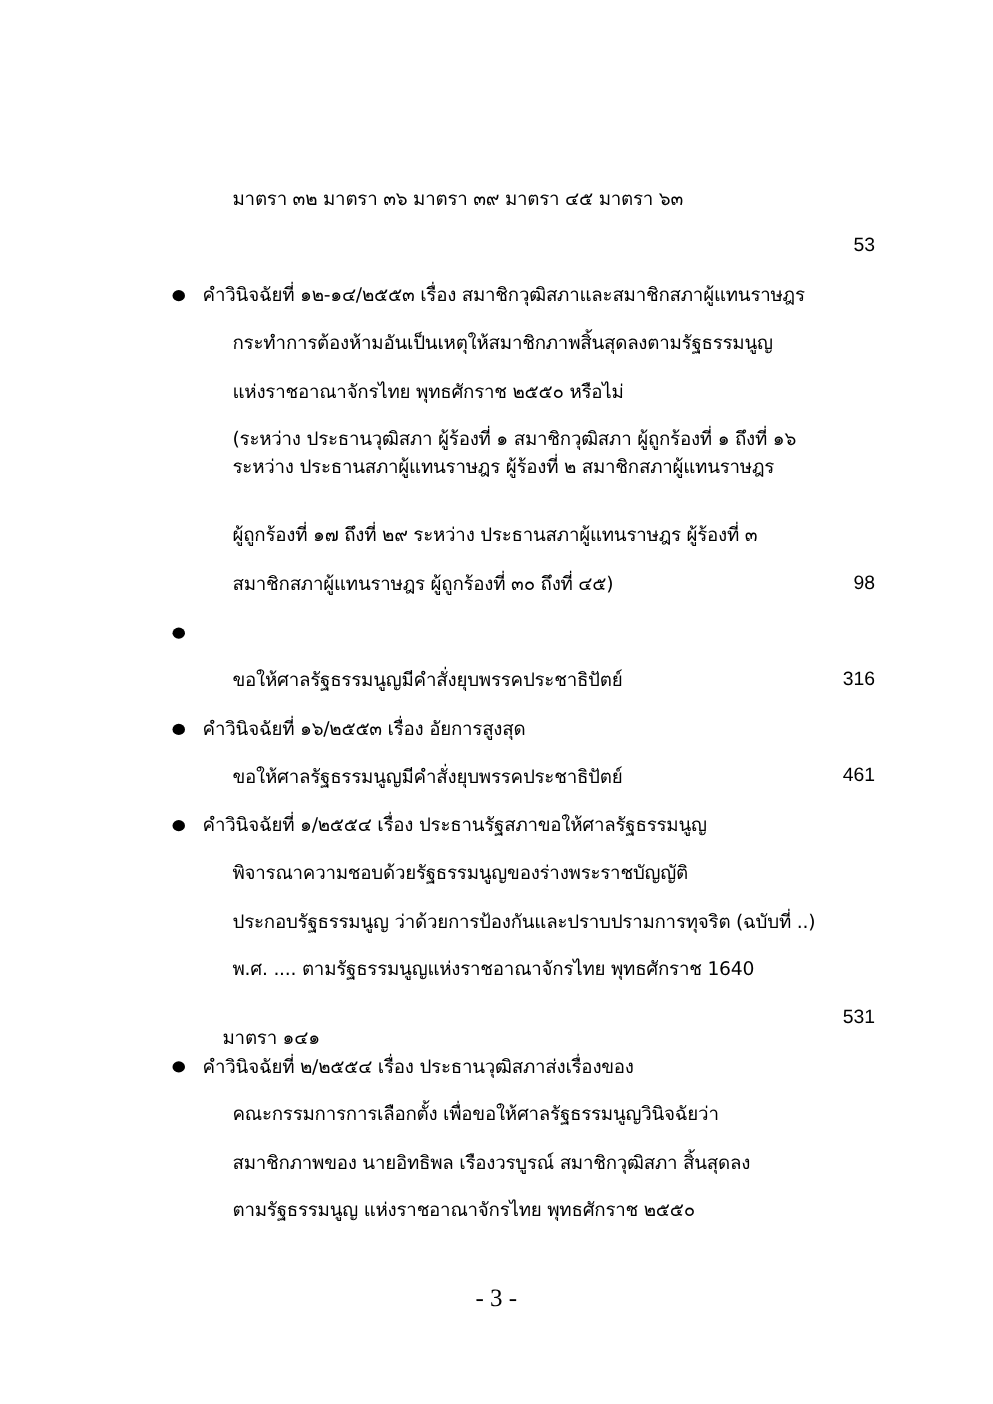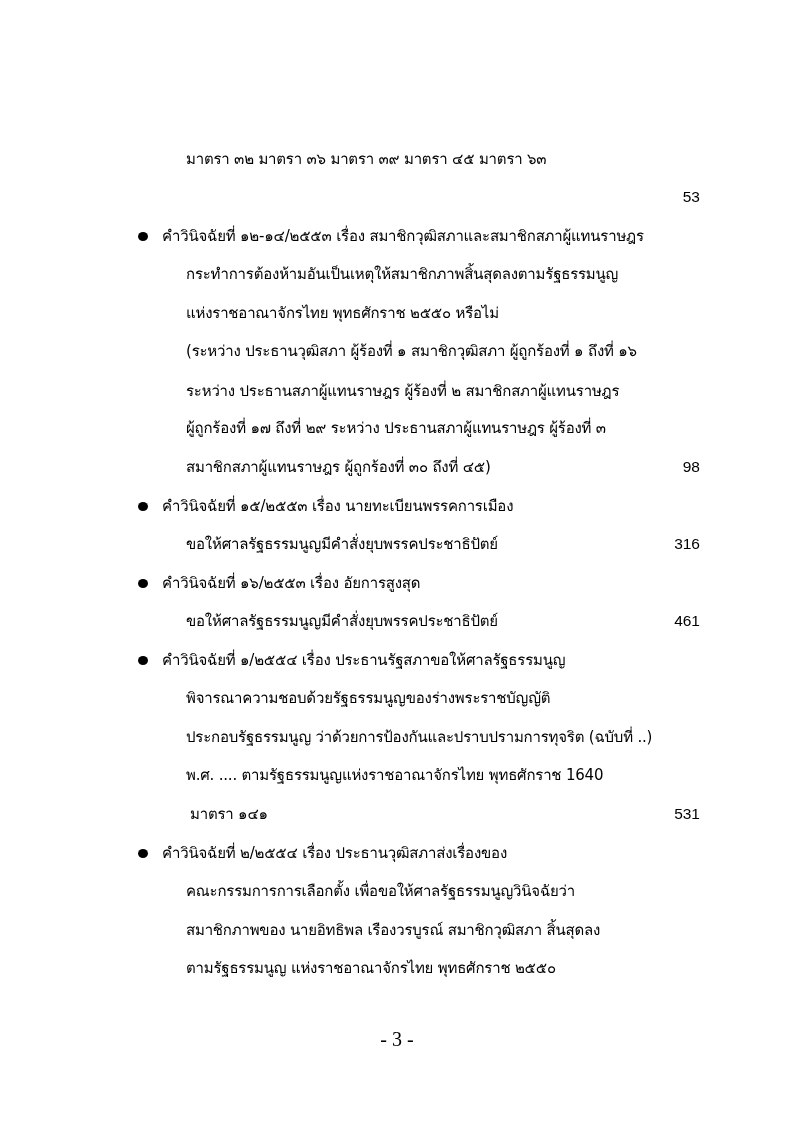--- a/index.html
+++ b/index.html
@@ -87,34 +87,33 @@
     </div>
     <div class="line" style="top:259px;width:794px;">
       <span class="text" style="left:186px;">กระทำการต้องห้ามอันเป็นเหตุให้สมาชิกภาพสิ้นสุดลงตามรัฐธรรมนูญ</span>
     </div>
     <div class="line" style="top:298px;width:794px;">
       <span class="text" style="left:186px;">แห่งราชอาณาจักรไทย พุทธศักราช ๒๕๕๐ หรือไม่</span>
     </div>
     <div class="line" style="top:336px;width:678px;">
       <span class="text" style="left:186px;">(ระหว่าง ประธานวุฒิสภา ผู้ร้องที่ ๑ สมาชิกวุฒิสภา ผู้ถูกร้องที่ ๑ ถึงที่ ๑๖</span>
     </div>
-    <div class="line" style="top:376px;width:794px;">
+    <div class="line" style="top:358px;width:794px;">
       <span class="text" style="left:186px;">ระหว่าง ประธานสภาผู้แทนราษฎร ผู้ร้องที่ ๒ สมาชิกสภาผู้แทนราษฎร</span>
     </div>
     <div class="line" style="top:413px;width:674px;">
       <span class="text" style="left:186px;">ผู้ถูกร้องที่ ๑๗ ถึงที่ ๒๙ ระหว่าง ประธานสภาผู้แทนราษฎร ผู้ร้องที่ ๓</span>
     </div>
     <div class="line" style="top:452px;width:794px;">
       <span class="text" style="left:186px;">สมาชิกสภาผู้แทนราษฎร ผู้ถูกร้องที่ ๓๐ ถึงที่ ๔๕)</span>
       <span class="pnum">98</span>
     </div>
 
     <div class="line" style="top:491px;width:794px;">
       <span class="bullet"></span>
-      <span class="text" style="left:162px;">คำวินิจฉัยที่ ๑๕/๒๕๕๓  เรื่อง นายทะเบียนพรรคการเมือง</span>
     </div>
     <div class="line" style="top:529px;width:794px;">
       <span class="text" style="left:186px;">ขอให้ศาลรัฐธรรมนูญมีคำสั่งยุบพรรคประชาธิปัตย์</span>
       <span class="pnum">316</span>
     </div>
 
     <div class="line" style="top:568px;width:794px;">
       <span class="bullet"></span>
       <span class="text" style="left:162px;">คำวินิจฉัยที่ ๑๖/๒๕๕๓ เรื่อง อัยการสูงสุด</span>
     </div>
@@ -130,21 +129,21 @@
     <div class="line" style="top:683px;width:794px;">
       <span class="text" style="left:186px;">พิจารณาความชอบด้วยรัฐธรรมนูญของร่างพระราชบัญญัติ</span>
     </div>
     <div class="line" style="top:722px;width:778px;">
       <span class="text" style="left:186px;">ประกอบรัฐธรรมนูญ ว่าด้วยการป้องกันและปราบปรามการทุจริต (ฉบับที่ ..)</span>
     </div>
     <div class="line" style="top:760px;width:794px;">
       <span class="text" style="left:186px;">พ.ศ. .... ตามรัฐธรรมนูญแห่งราชอาณาจักรไทย พุทธศักราช 1640</span>
     </div>
     <div class="line" style="top:799px;width:794px;">
-      <span class="text" style="left:190px;">มาตรา ๑๔๑</span>
+      <span class="text" style="left:178px;margin-top:16px;">มาตรา ๑๔๑</span>
       <span class="pnum">531</span>
     </div>
 
     <div class="line" style="top:838px;width:794px;">
       <span class="bullet"></span>
       <span class="text" style="left:162px;">คำวินิจฉัยที่ ๒/๒๕๕๔ เรื่อง ประธานวุฒิสภาส่งเรื่องของ</span>
     </div>
     <div class="line" style="top:876px;width:794px;">
       <span class="text" style="left:186px;">คณะกรรมการการเลือกตั้ง เพื่อขอให้ศาลรัฐธรรมนูญวินิจฉัยว่า</span>
     </div>

